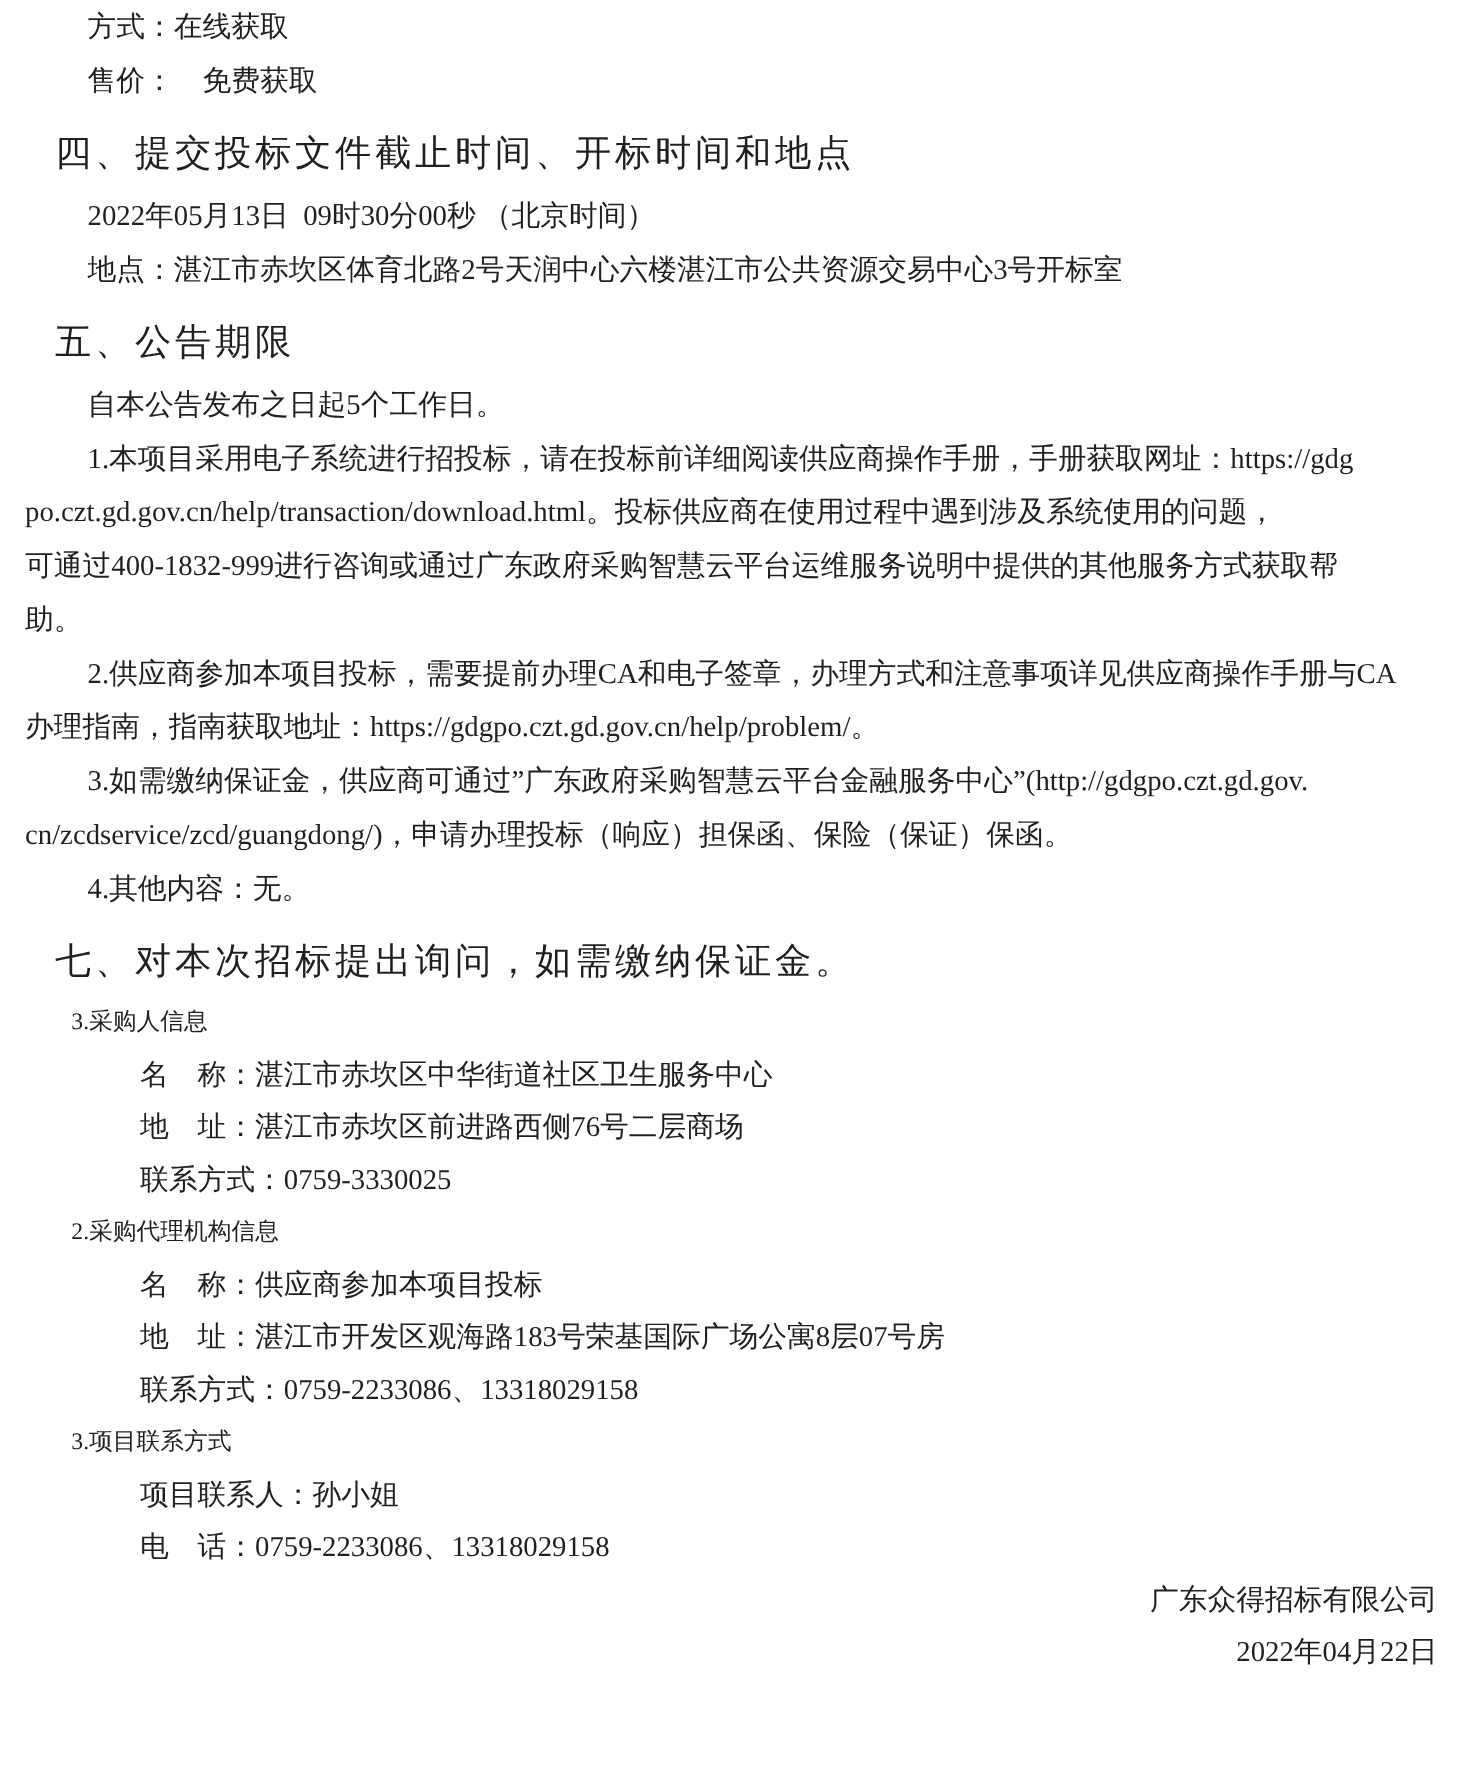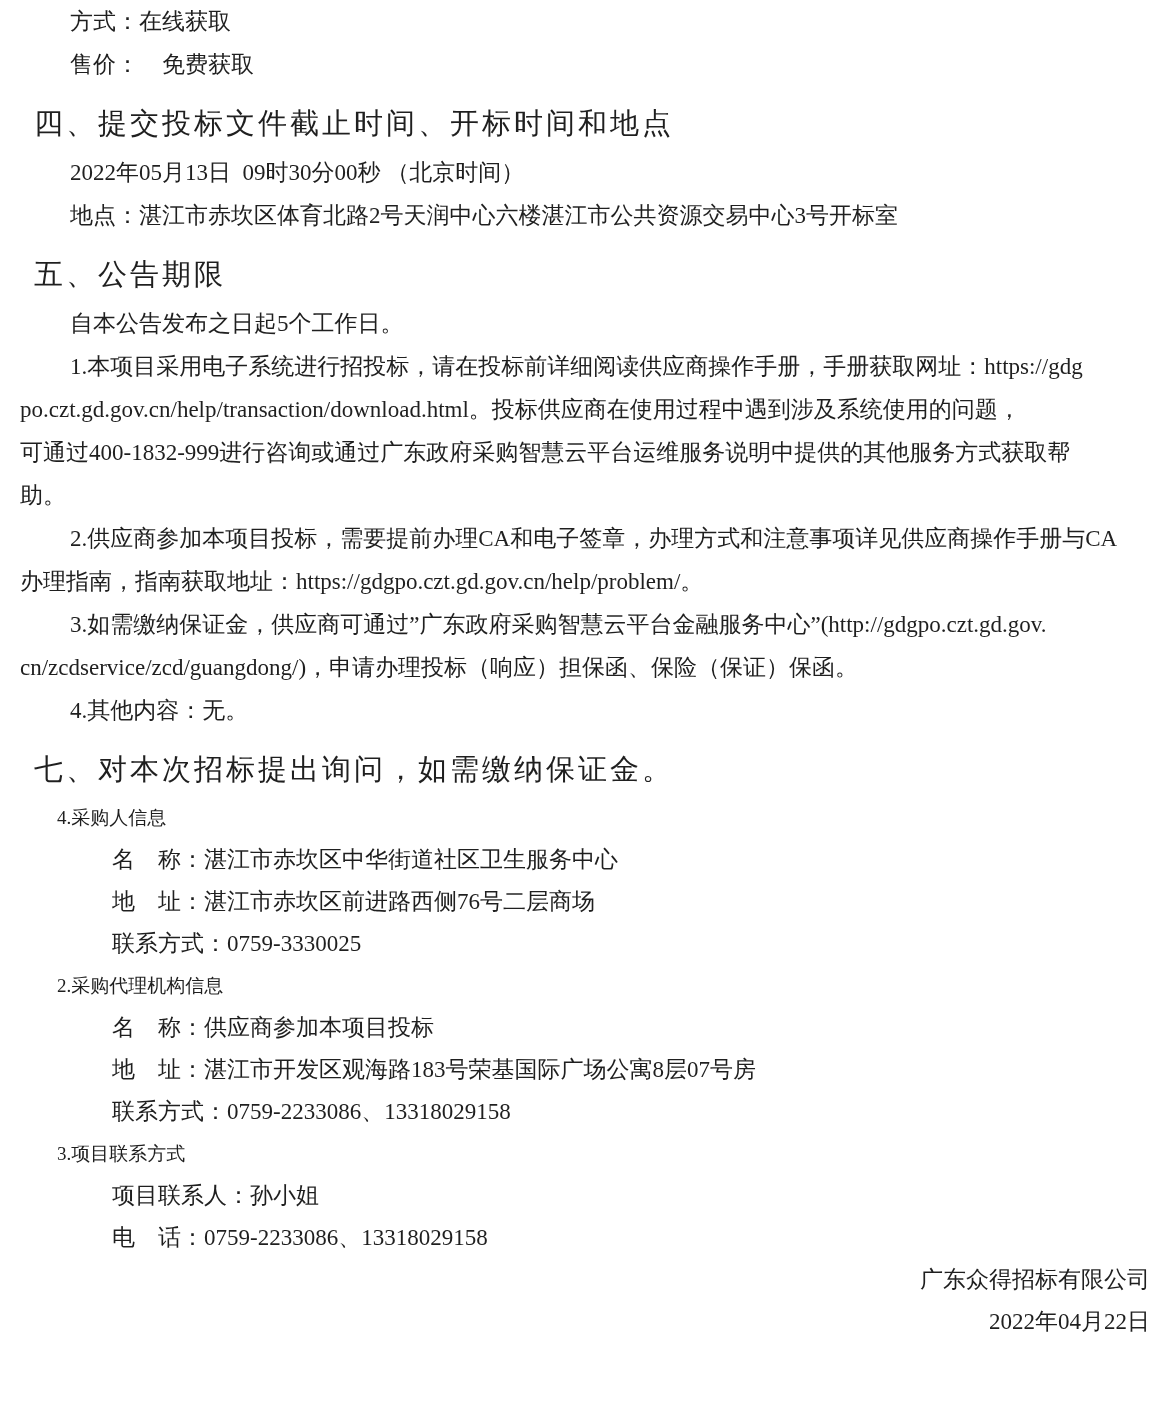--- a/index.html
+++ b/index.html
@@ -24,21 +24,21 @@
   .line {
     white-space: pre-wrap;
   }
   .ind {
     padding-left: 50px;
   }
   .heading {
     font-size: 29px;
     line-height: 43px;
     letter-spacing: 3px;
-    margin: 16px 0 6px 8px;
+    margin: 16px 0 6px 18px;
     padding-left: 6px;
     font-weight: normal;
     white-space: pre-wrap;
   }
   .para-line {
     line-height: 43px;
     white-space: pre-wrap;
   }
   .pfirst {
     padding-left: 50px;
@@ -96,21 +96,21 @@
     <div class="para-line">cn/zcdservice/zcd/guangdong/)，申请办理投标（响应）担保函、保险（保证）保函。</div>
   </div>
 
   <div>
     <div class="para-line pfirst">4.其他内容：无。</div>
   </div>
 
   <div class="heading">七、对本次招标提出询问，如需缴纳保证金。</div>
 
   <div class="contacts">
-    <div class="sub-heading">4.采购人信息</div>
+    <div class="sub-heading">3.采购人信息</div>
     <div class="detail">名　称：湛江市赤坎区中华街道社区卫生服务中心</div>
     <div class="detail">地　址：湛江市赤坎区前进路西侧76号二层商场</div>
     <div class="detail">联系方式：0759-3330025</div>
 
     <div class="sub-heading">2.采购代理机构信息</div>
     <div class="detail">名　称：供应商参加本项目投标</div>
     <div class="detail">地　址：湛江市开发区观海路183号荣基国际广场公寓8层07号房</div>
     <div class="detail">联系方式：0759-2233086、13318029158</div>
 
     <div class="sub-heading">3.项目联系方式</div>

